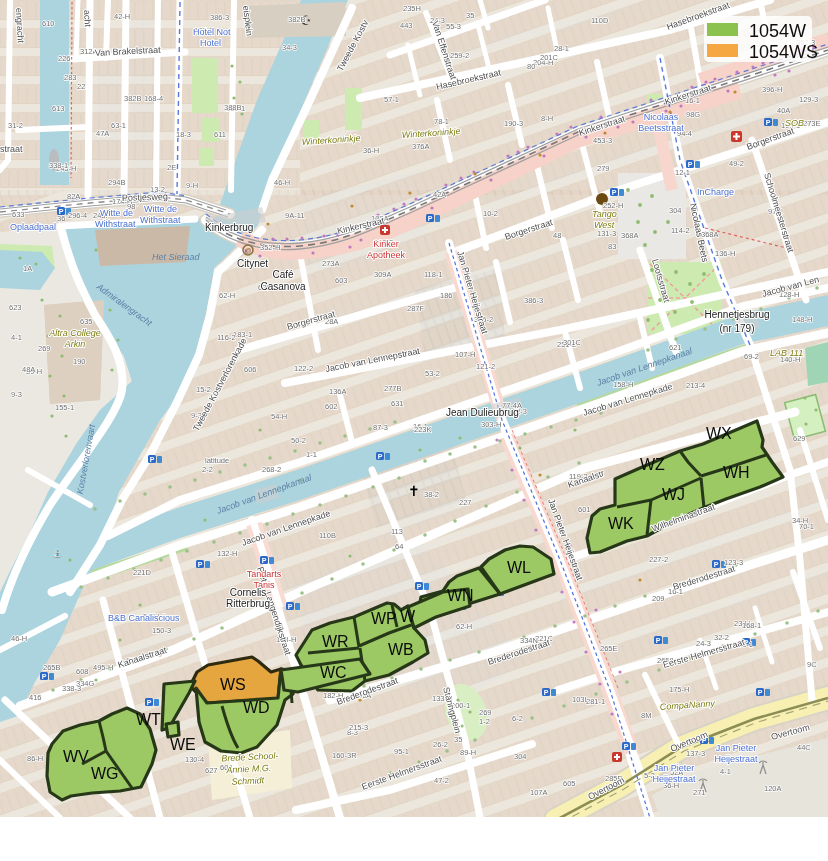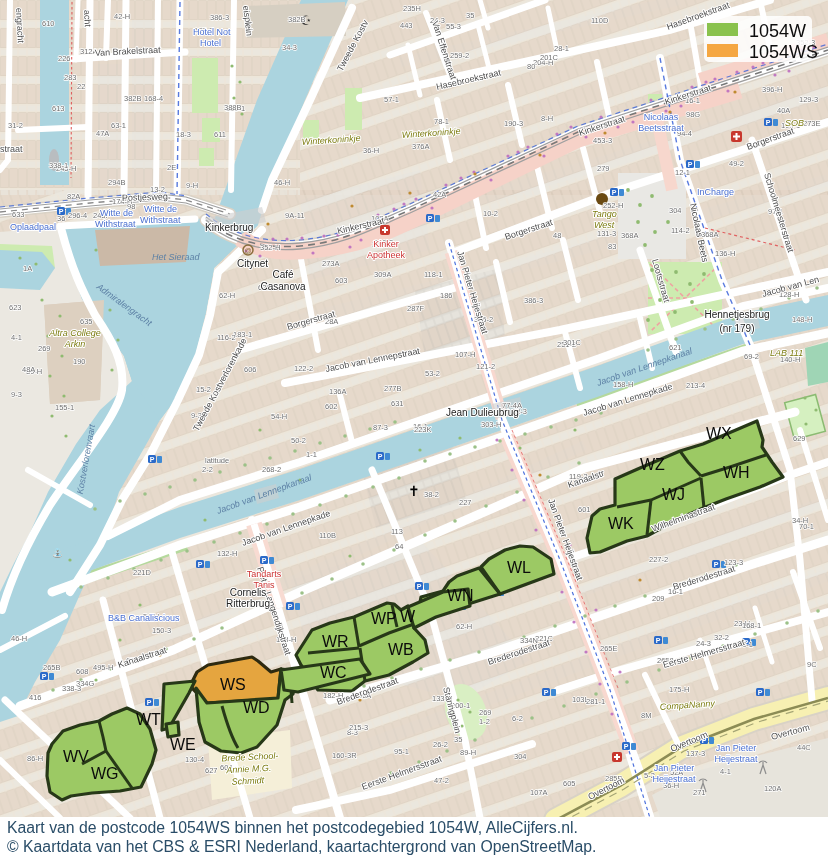--- a/index.html
+++ b/index.html
@@ -1235,14 +1235,13 @@
 <rect x="707" y="23" width="31" height="13" fill="#8ac24d"></rect>
 
 <rect x="707" y="44" width="31" height="13" fill="#f5a742"></rect>
 
 <text x="749" y="37" font-size="18" fill="#0d0d0d">1054W</text>
 
 <text x="749" y="58" font-size="18" fill="#0d0d0d">1054WS</text>
 </g>
 </svg>
 
-<div class="cap">Kaart van de postcode 1054WS binnen het postcodegebied 1054W, AlleCijfers.nl.<br>© Kaartdata van het CBS &amp; ESRI Nederland, kaartachtergrond van OpenStreetMap.</div>
 </div>
 
 </body></html>

